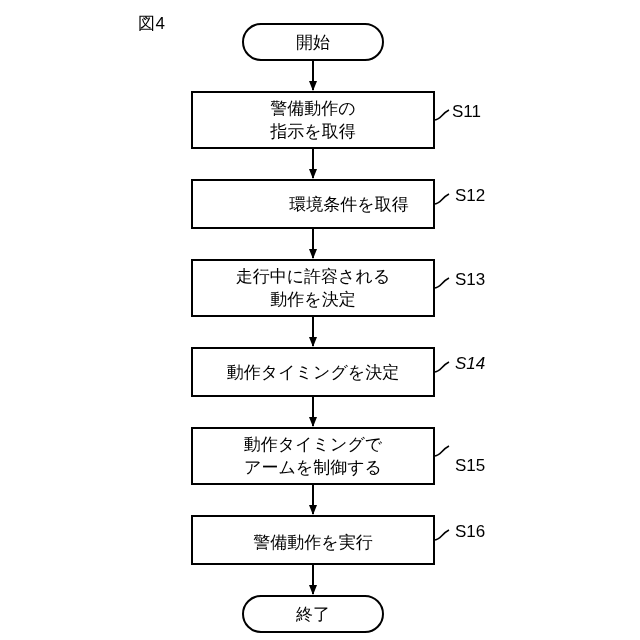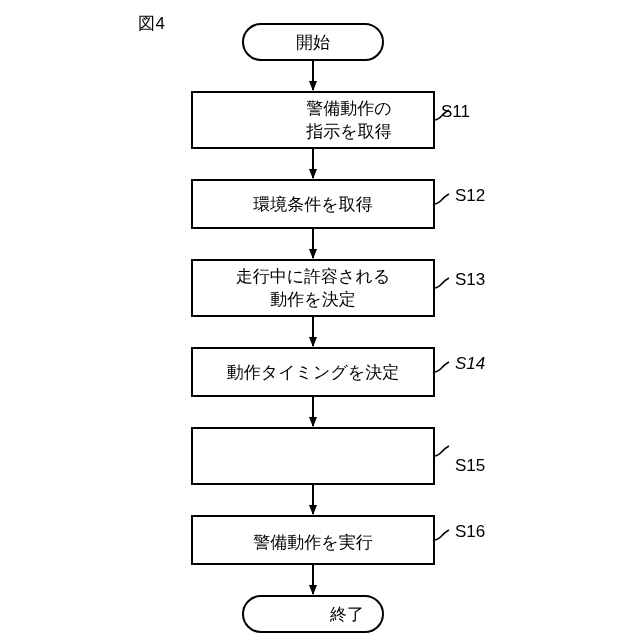--- a/index.html
+++ b/index.html
@@ -90,47 +90,51 @@
     <path d="M434 288 C 441 288, 441 282, 449 278" fill="none" stroke="#000000" stroke-width="1.6"></path>
     <path d="M434 372 C 441 372, 441 366, 449 362" fill="none" stroke="#000000" stroke-width="1.6"></path>
     <path d="M434 456 C 441 456, 441 450, 449 446" fill="none" stroke="#000000" stroke-width="1.6"></path>
     <path d="M434 540 C 441 540, 441 534, 449 530" fill="none" stroke="#000000" stroke-width="1.6"></path>
   </svg>
 
   <div class="node-text" style="left:243px; top:24px; width:140px; height:36px;border-radius:14px;">
     <span>開始</span>
   </div>
 
-  <div class="node-text" style="left:243px; top:596px; width:140px; height:36px;padding-left:34px;">
+  <div class="node-text" style="left:243px; top:596px; width:140px; height:36px;">
     <span>終了</span>
   </div>
 
-  <div class="node-text" style="left:192px; top:92px; width:242px; height:56px;margin-left:36px;">
+  <div class="node-text" style="left:192px; top:92px; width:242px; height:56px;">
     <span>警備動作の</span>
     <span>指示を取得</span>
   </div>
 
-  <div class="node-text" style="left:192px; top:180px; width:242px; height:48px;">
+  <div class="node-text" style="left:192px; top:180px; width:242px; height:48px;padding-left:36px;">
     <span>環境条件を取得</span>
   </div>
 
   <div class="node-text" style="left:192px; top:260px; width:242px; height:56px;border-radius:7px;">
     <span>走行中に許容される</span>
     <span>動作を決定</span>
   </div>
 
   <div class="node-text" style="left:192px; top:348px; width:242px; height:48px;">
     <span>動作タイミングを決定</span>
   </div>
 
+  <div class="node-text" style="left:192px; top:428px; width:242px; height:56px;">
+    <span>動作タイミングで</span>
+    <span>アームを制御する</span>
+  </div>
 
   <div class="node-text" style="left:192px; top:516px; width:242px; height:52px;">
     <span>警備動作を実行</span>
   </div>
 
-  <div class="step-label" style="left:441px; top:102px;">S11</div>
+  <div class="step-label" style="left:452px; top:102px;">S11</div>
   <div class="step-label" style="left:455px; top:186px;">S12</div>
   <div class="step-label" style="left:455px; top:270px;">S13</div>
   <div class="step-label" style="left:455px; top:354px;font-style:italic;">S14</div>
   <div class="step-label" style="left:455px; top:456px;">S15</div>
   <div class="step-label" style="left:455px; top:522px;">S16</div>
 
 </div>
 
 </body></html>

